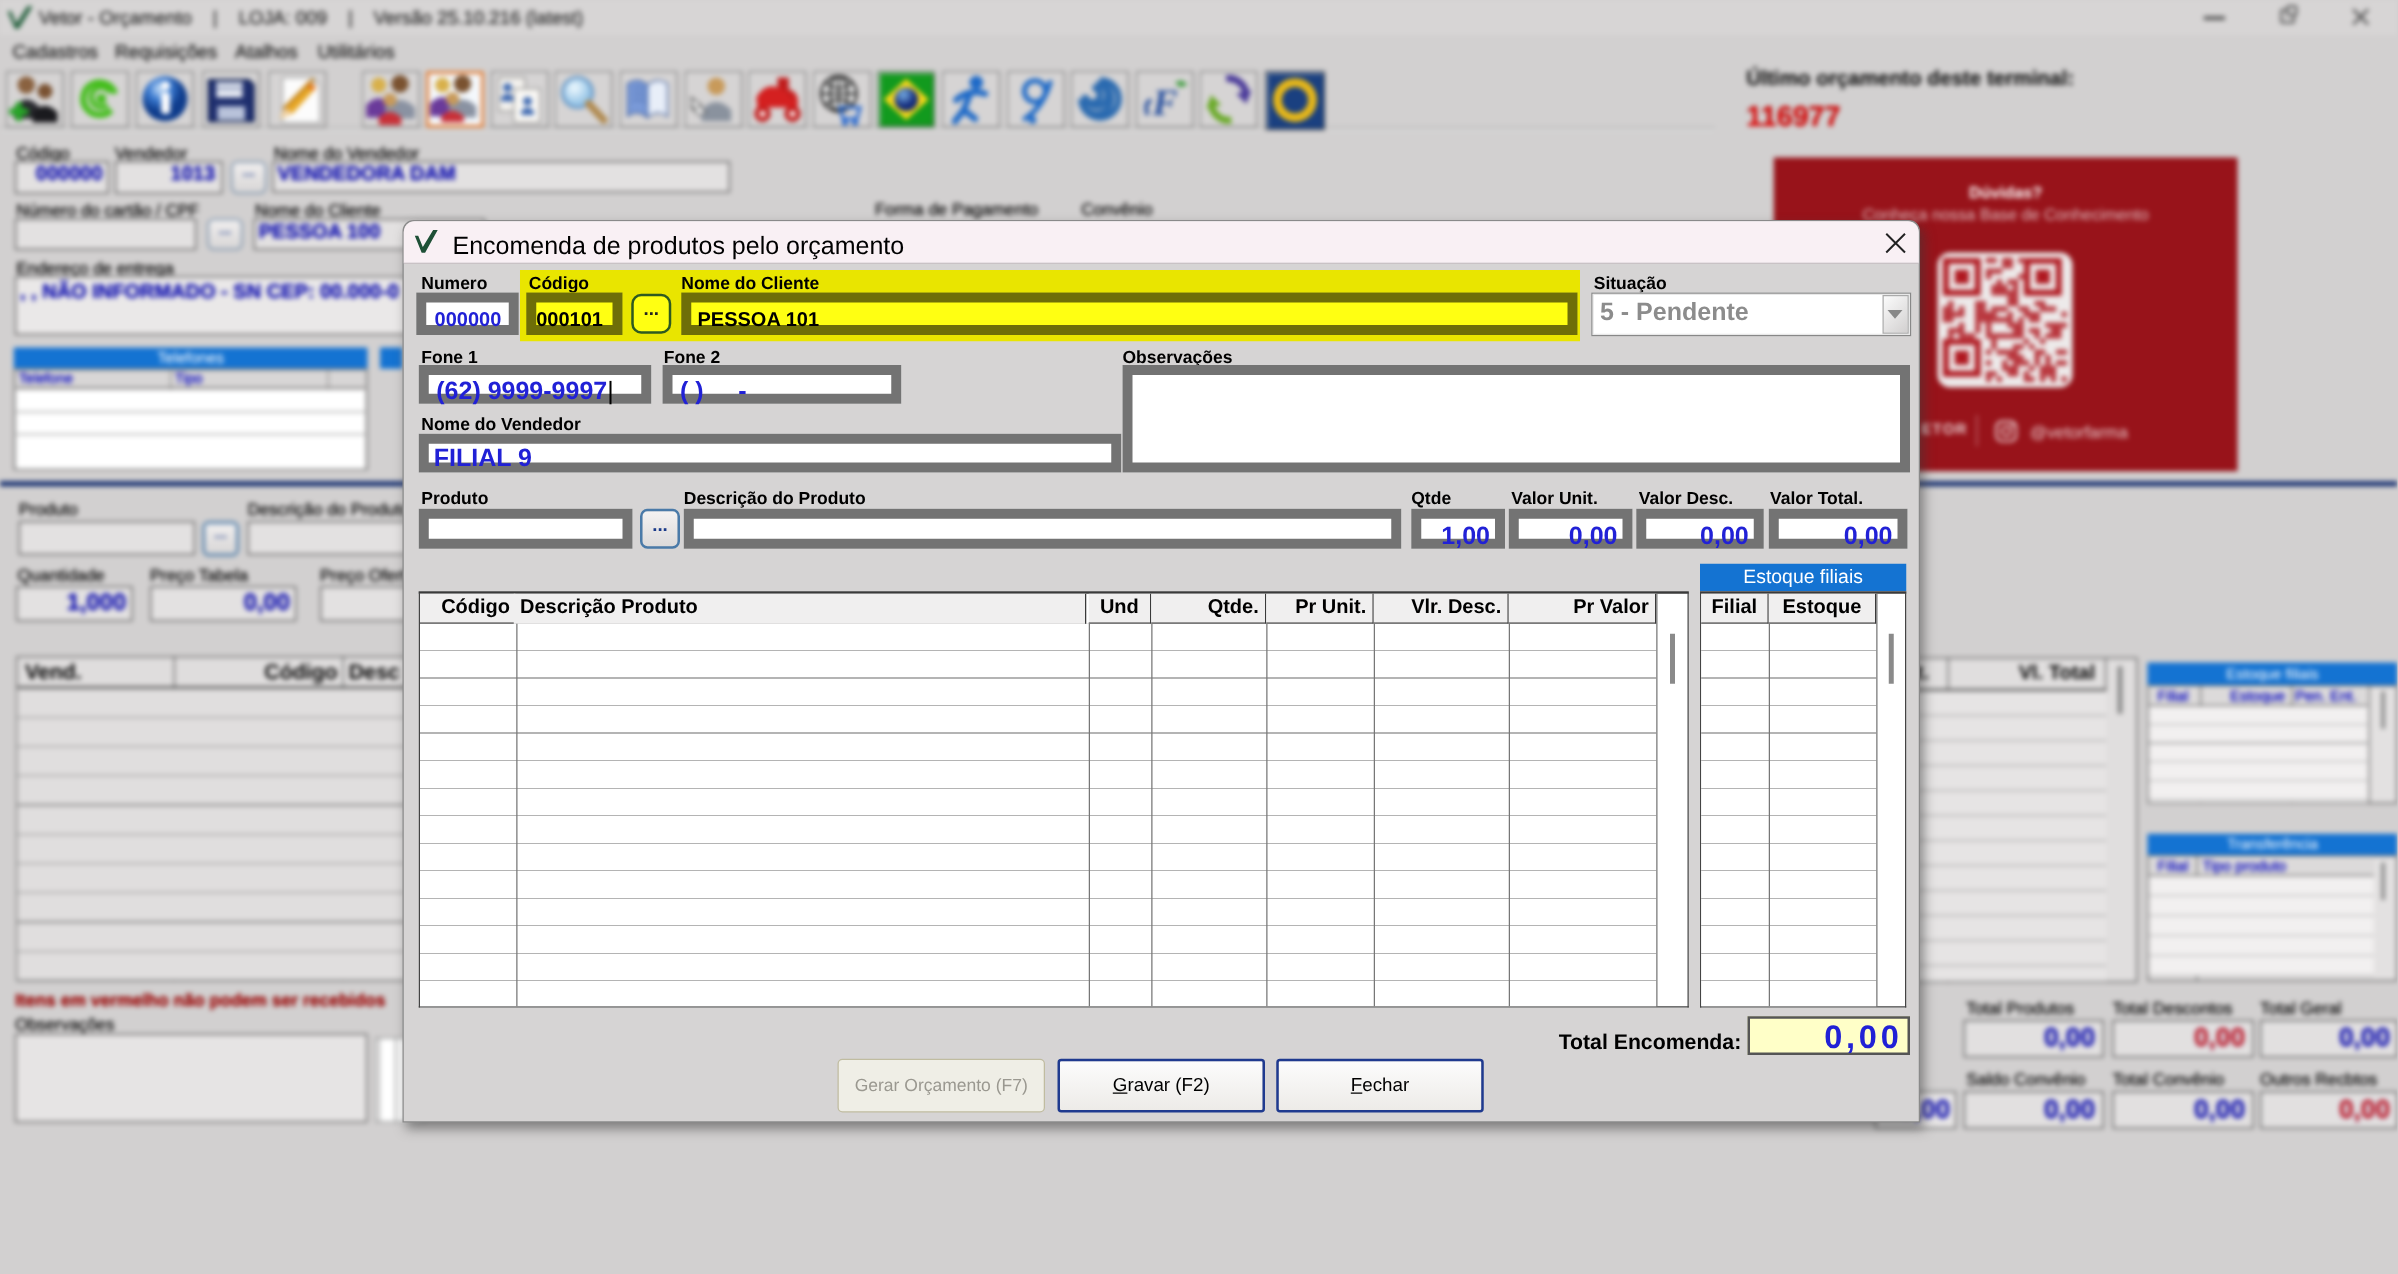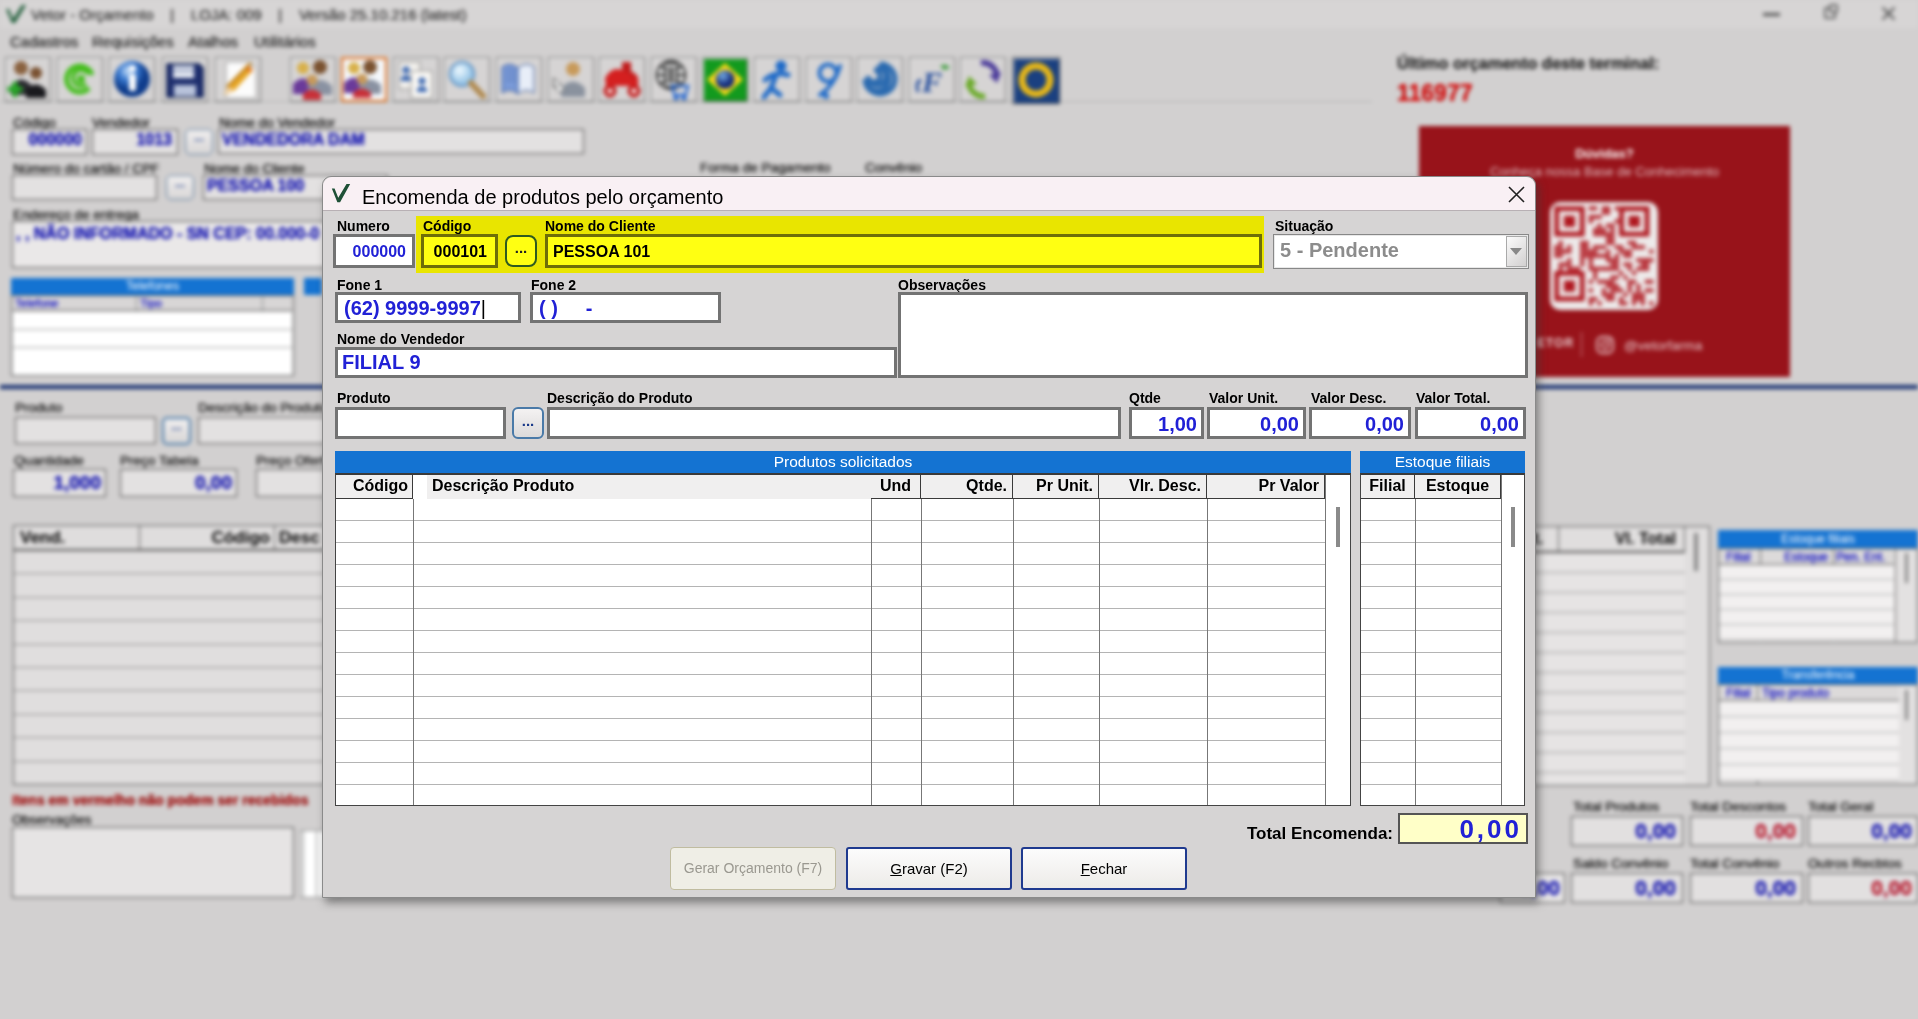--- a/index.html
+++ b/index.html
@@ -18,21 +18,21 @@
     font-size:12.5px; }
   .icbtn { position:absolute; top:57px; width:46px; height:45px; background:#D6D4D4;
     border:1px solid #777; box-shadow:inset 1px 1px 0 #F0F0F0; }
   
   #dlg { position:absolute; left:322px; top:176px; width:1214px; height:722px;
     background:#D6D4D4; border:1px solid #8a8a8a; border-radius:9px 9px 0 0;
     box-shadow:3px 5px 9px rgba(60,60,60,.55); }
   #dlgtitle { position:absolute; left:0; top:0; width:100%; height:34px; background:#F9F0F4;
     border-bottom:1px solid #b8b0b4; border-radius:9px 9px 0 0; }
   .dlab { position:absolute; font-size:14px; font-weight:bold; color:#000; white-space:nowrap; }
-  .dfld { position:absolute; background:#fff; border:3px solid #737373; font-size:16px;
+  .dfld { position:absolute; background:#fff; border:8px solid #737373; font-size:16px;
     font-weight:bold; color:#2121D6; white-space:nowrap; }
   .dfld.big { font-size:20px; }
   .thead { position:absolute; background:#F0EFEF; border-right:1px solid #3a3a3a;
     border-bottom:1px solid #3a3a3a; font-weight:bold; font-size:16px; color:#000;
     padding-top:2px; }
   .vline { position:absolute; width:1px; background:#8a8a8a; }
 </style>
 </head>
 <body>
 <div id="stage">
@@ -561,24 +561,23 @@
   <div class="dlab" style="left:988px;top:213px">Valor Desc.</div>
   <div class="dlab" style="left:1093px;top:213px">Valor Total.</div>
   <div class="dfld" style="left:12px;top:230px;width:171px;height:32px"></div>
   <div style="position:absolute;left:189px;top:230px;width:32px;height:32px;background:linear-gradient(#F4F2F2,#DCDADA);border:2px solid #4A7AA8;border-radius:6px;text-align:center;font-weight:bold;color:#1a3a8a;font-size:15px;line-height:24px">...</div>
   <div class="dfld" style="left:224px;top:230px;width:574px;height:32px"></div>
   <div class="dfld big" style="left:806px;top:230px;width:75px;height:32px;text-align:right;padding:3px 4px 0 0">1,00</div>
   <div class="dfld big" style="left:884px;top:230px;width:99px;height:32px;text-align:right;padding:3px 4px 0 0">0,00</div>
   <div class="dfld big" style="left:986px;top:230px;width:102px;height:32px;text-align:right;padding:3px 4px 0 0">0,00</div>
   <div class="dfld big" style="left:1092px;top:230px;width:111px;height:32px;text-align:right;padding:3px 4px 0 0">0,00</div>
 
-  <div class="bluebar" style="left:12px;top:274px;width:1016px;height:22px;font-size:15.5px;padding-top:2px">Produtos solicitados</div>
   <div style="position:absolute;left:12px;top:296px;width:1016px;height:333px;background:#fff;border:1px solid #444;border-top:2px solid #3a3a3a"></div>
   <div class="thead" style="left:13px;top:298px;width:77px;height:24px;text-align:right;padding-right:4px">Código</div>
-  <div class="thead" style="left:104px;top:298px;width:458px;height:40px;padding-left:5px">Descrição Produto</div>
+  <div class="thead" style="left:88px;top:298px;width:458px;height:40px;padding-left:5px">Descrição Produto</div>
   <div class="thead" style="left:548px;top:298px;width:50px;height:24px;text-align:center">Und</div>
   <div class="thead" style="left:598px;top:298px;width:92px;height:24px;text-align:right;padding-right:5px">Qtde.</div>
   <div class="thead" style="left:690px;top:298px;width:86px;height:24px;text-align:right;padding-right:5px">Pr Unit.</div>
   <div class="thead" style="left:776px;top:298px;width:108px;height:24px;text-align:right;padding-right:5px">Vlr. Desc.</div>
   <div class="thead" style="left:884px;top:298px;width:118px;height:24px;text-align:right;padding-right:5px">Pr Valor</div>
   <div style="position:absolute;left:13px;top:322px;width:989px;height:306px;background:repeating-linear-gradient(to bottom,#fff 0 21px,#B4B4B4 21px 22px)"></div>
   <div class="vline" style="left:90px;top:322px;height:306px;background:#777"></div>
   <div class="vline" style="left:548px;top:322px;height:306px;background:#777"></div>
   <div class="vline" style="left:598px;top:322px;height:306px;background:#777"></div>
   <div class="vline" style="left:690px;top:322px;height:306px;background:#777"></div>

